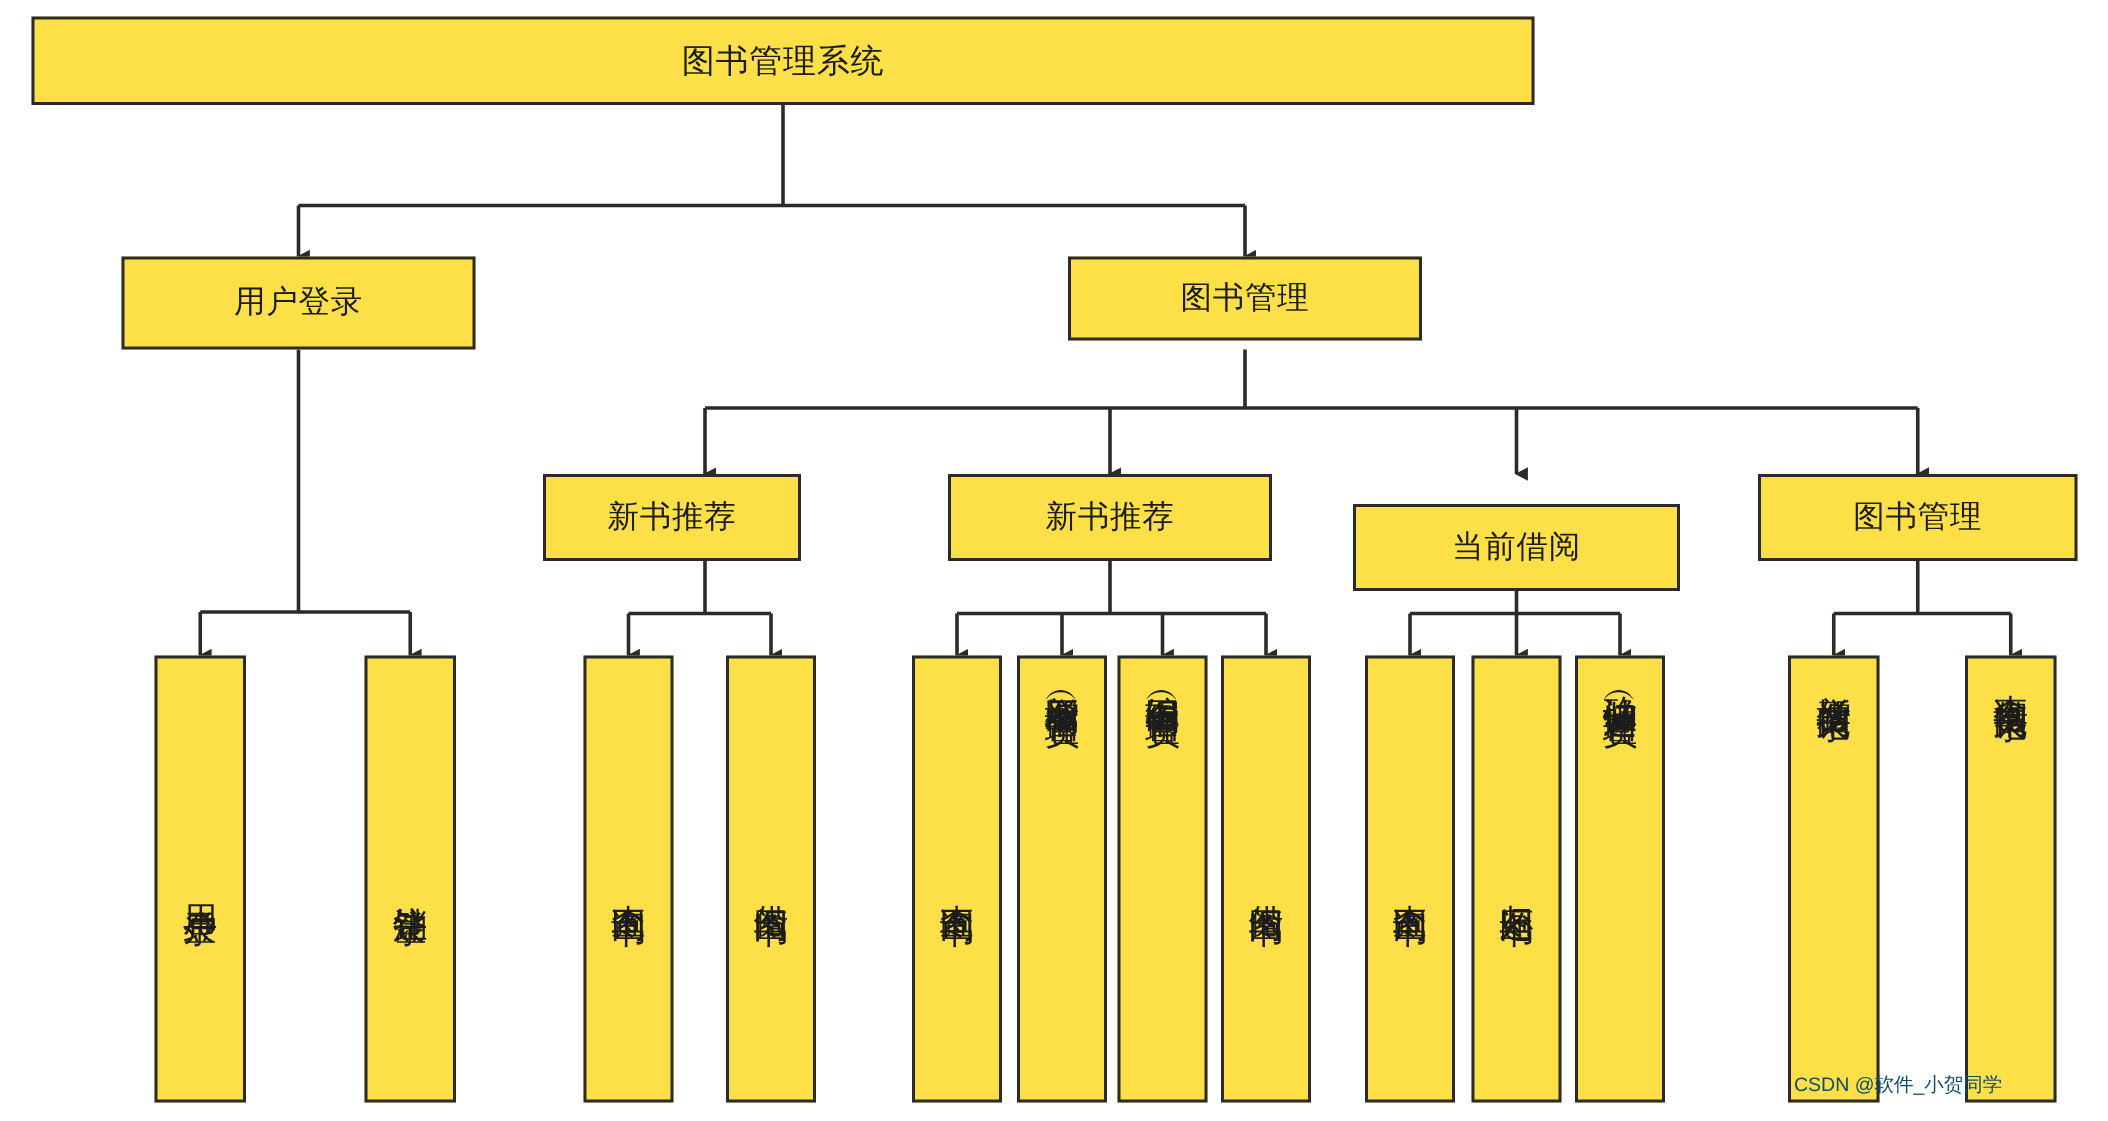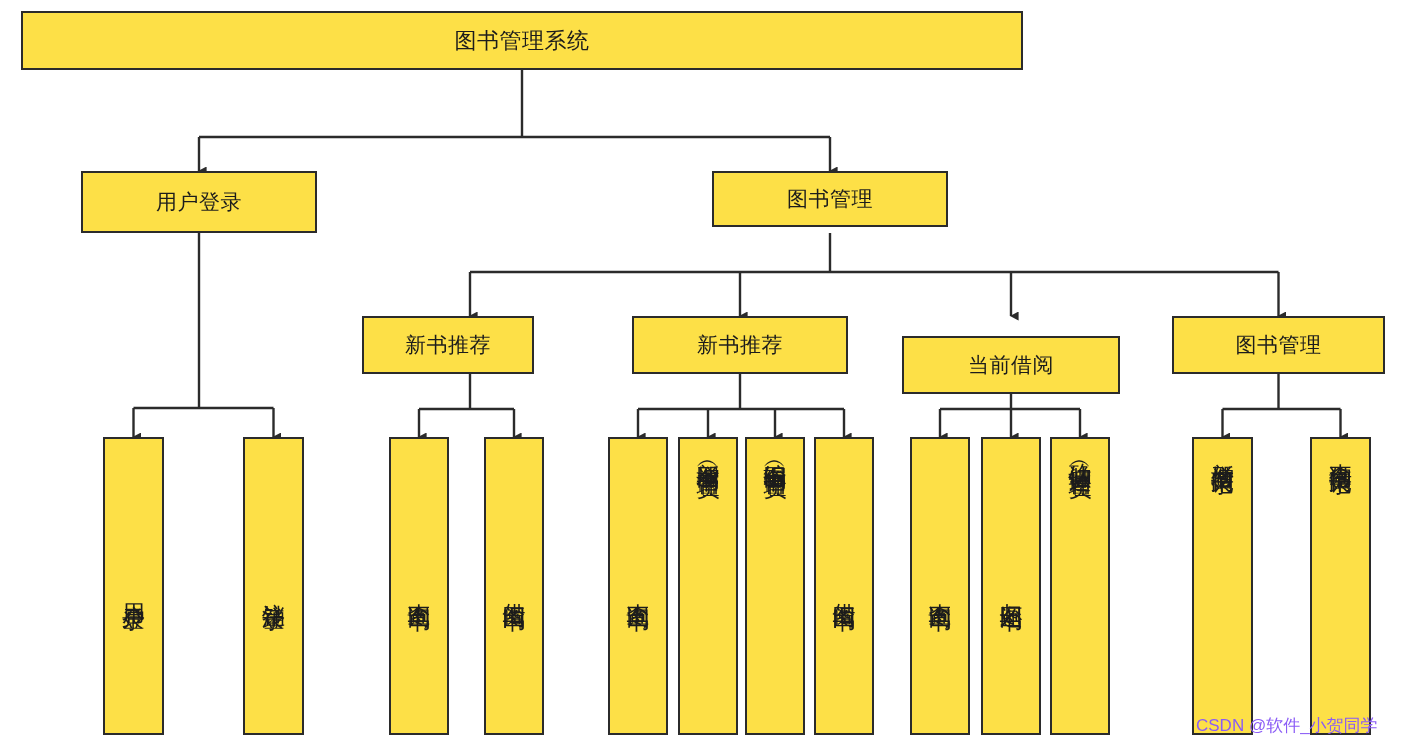--- a/index.html
+++ b/index.html
@@ -61,22 +61,22 @@
     font-size: 23px;
     letter-spacing: 2px;
     line-height: 1;
   }
   
   .node.vert.short {
     align-items: center;
   }
   .watermark {
     position: absolute;
-    color: #8b5cf6;
-    font-size: 17px;
+    color: #0c4a6e;
+    font-size: 13px;
     white-space: nowrap;
     user-select: none;
   }
 </style>
 </head>
 <body>
 
 <div id="diagram-root">
   <svg class="connectors" viewBox="0 0 1405 747" xmlns="http://www.w3.org/2000/svg">
     <defs>

